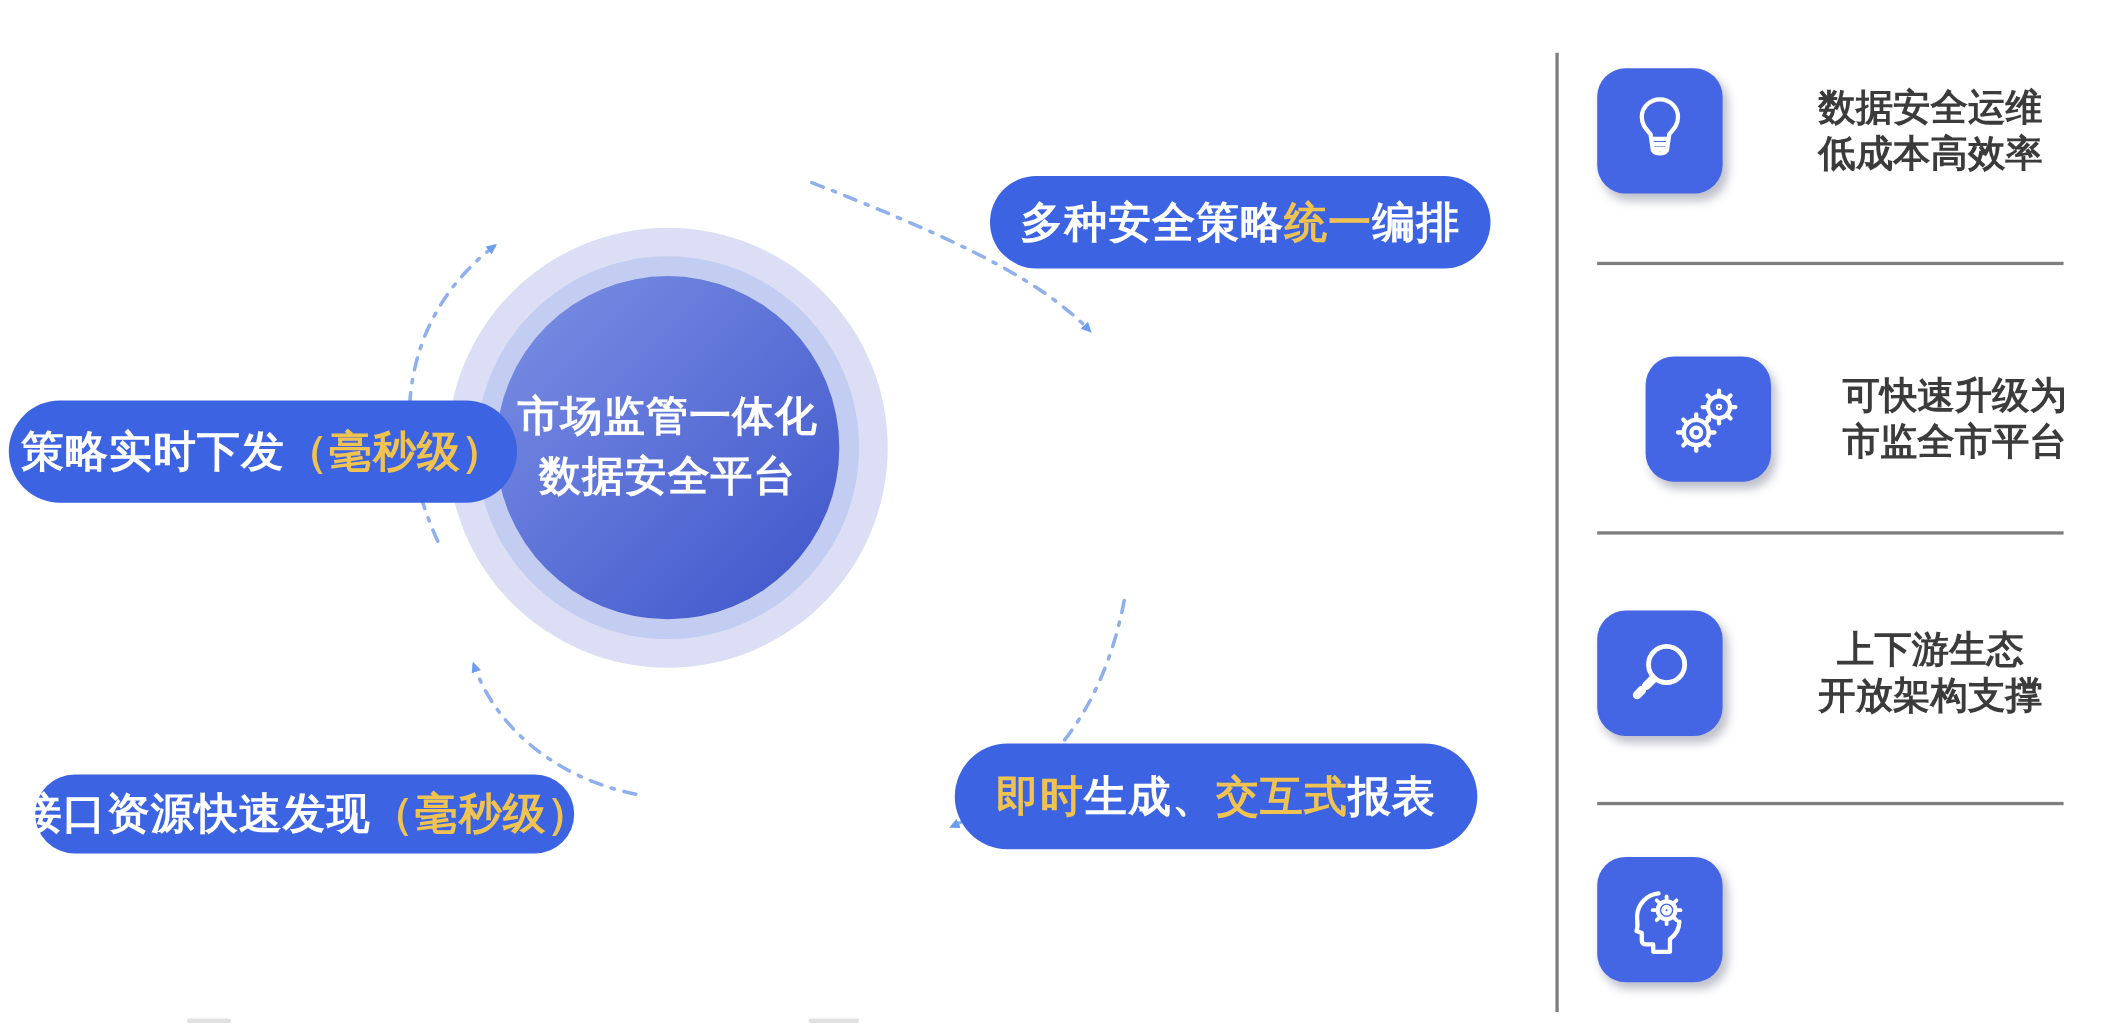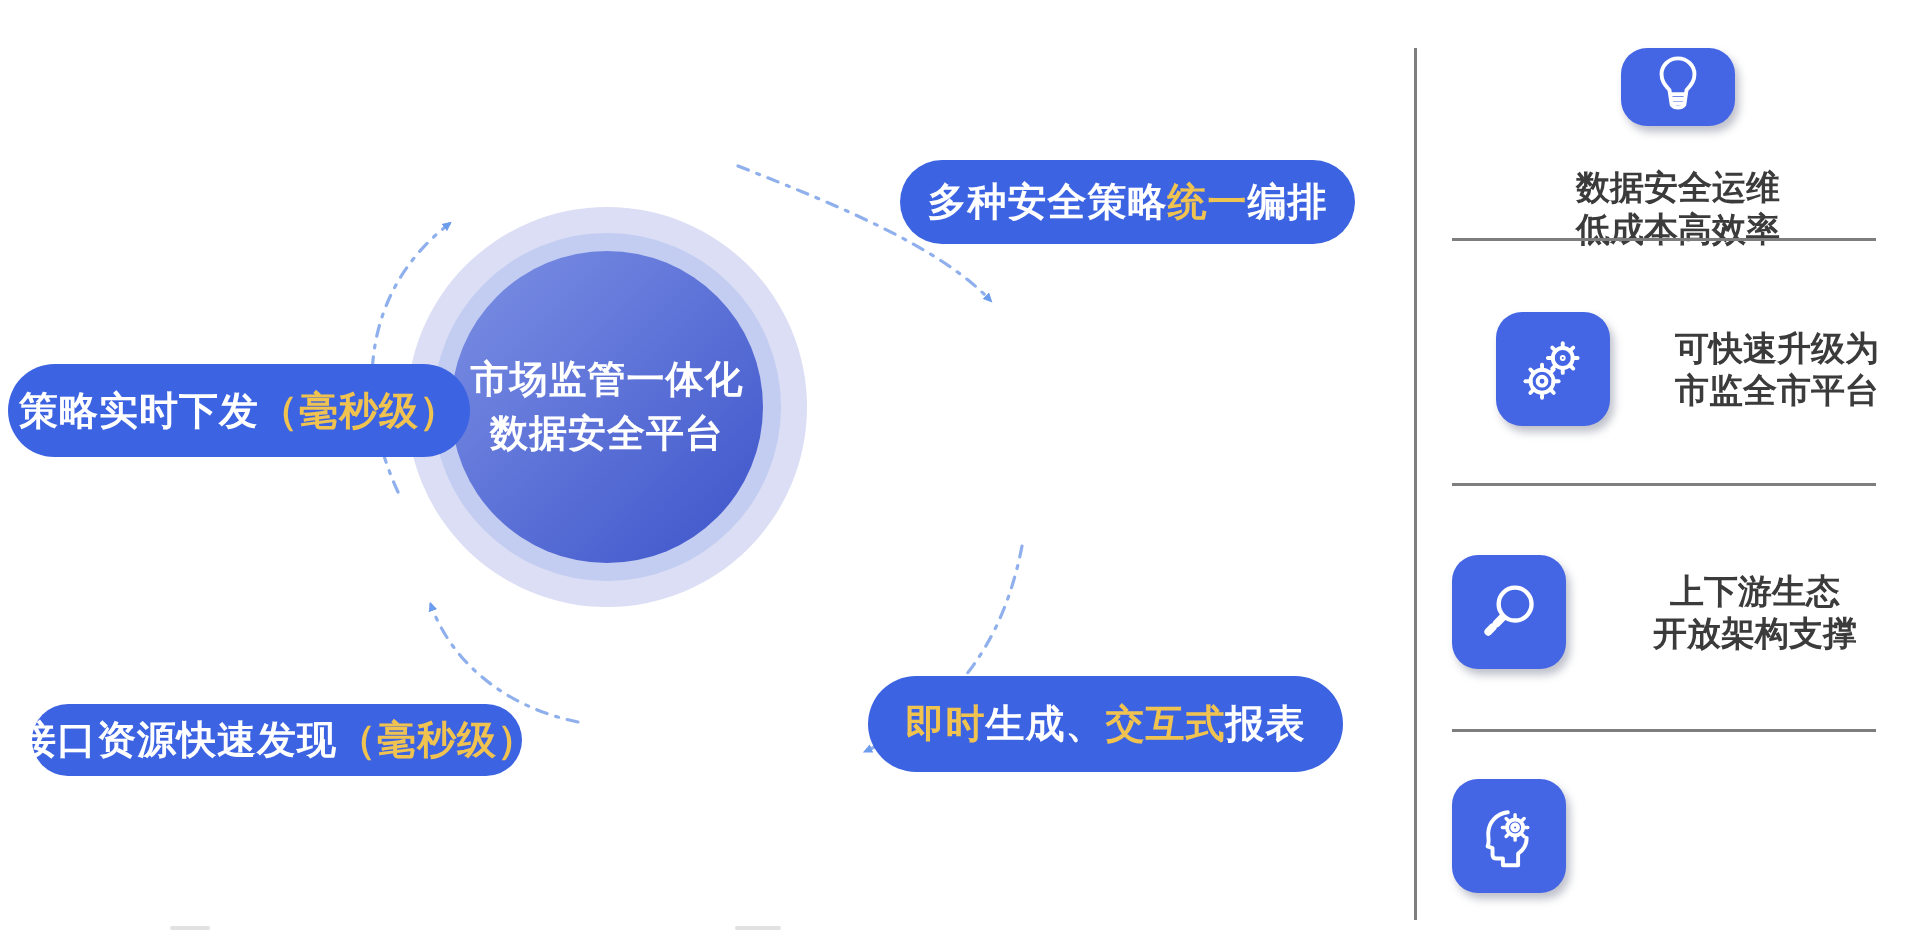--- a/index.html
+++ b/index.html
@@ -52,21 +52,21 @@
     stroke-dasharray:11 9 3 9;stroke-linecap:round;
   }
   
   .v-divider{position:absolute;left:1414px;top:48px;width:3px;height:872px;background:var(--divider);}
   .h-divider{position:absolute;left:1452px;width:424px;height:3px;background:var(--divider);}
   .hd-1{top:238px;} .hd-2{top:483px;} .hd-3{top:729px;}
   .panel-row{
     position:absolute;left:1452px;width:452px;height:114px;
     display:flex;align-items:center;gap:40px;
   }
-  .pr-1{top:48px;flex-direction:column;} .pr-2{top:312px;padding-left:44px;} .pr-3{top:555px;} .pr-4{top:779px;}
+  .pr-1{top:62px;} .pr-2{top:324px;padding-left:44px;} .pr-3{top:555px;} .pr-4{top:779px;}
   .icon-box{
     width:114px;height:114px;min-width:114px;border-radius:26px;background:var(--icon-blue);
     display:flex;align-items:center;justify-content:center;
     box-shadow:4px 6px 9px rgba(110,115,140,.45);
   }
   .icon-box svg{width:78px;height:78px;display:block;}
   .icon-stroke{fill:none;stroke:#fff;stroke-width:3.2;stroke-linecap:round;stroke-linejoin:round;}
   .panel-text{
     flex:1;text-align:center;color:var(--panel-text);
     font-size:34px;font-weight:600;line-height:1.24;white-space:nowrap;

